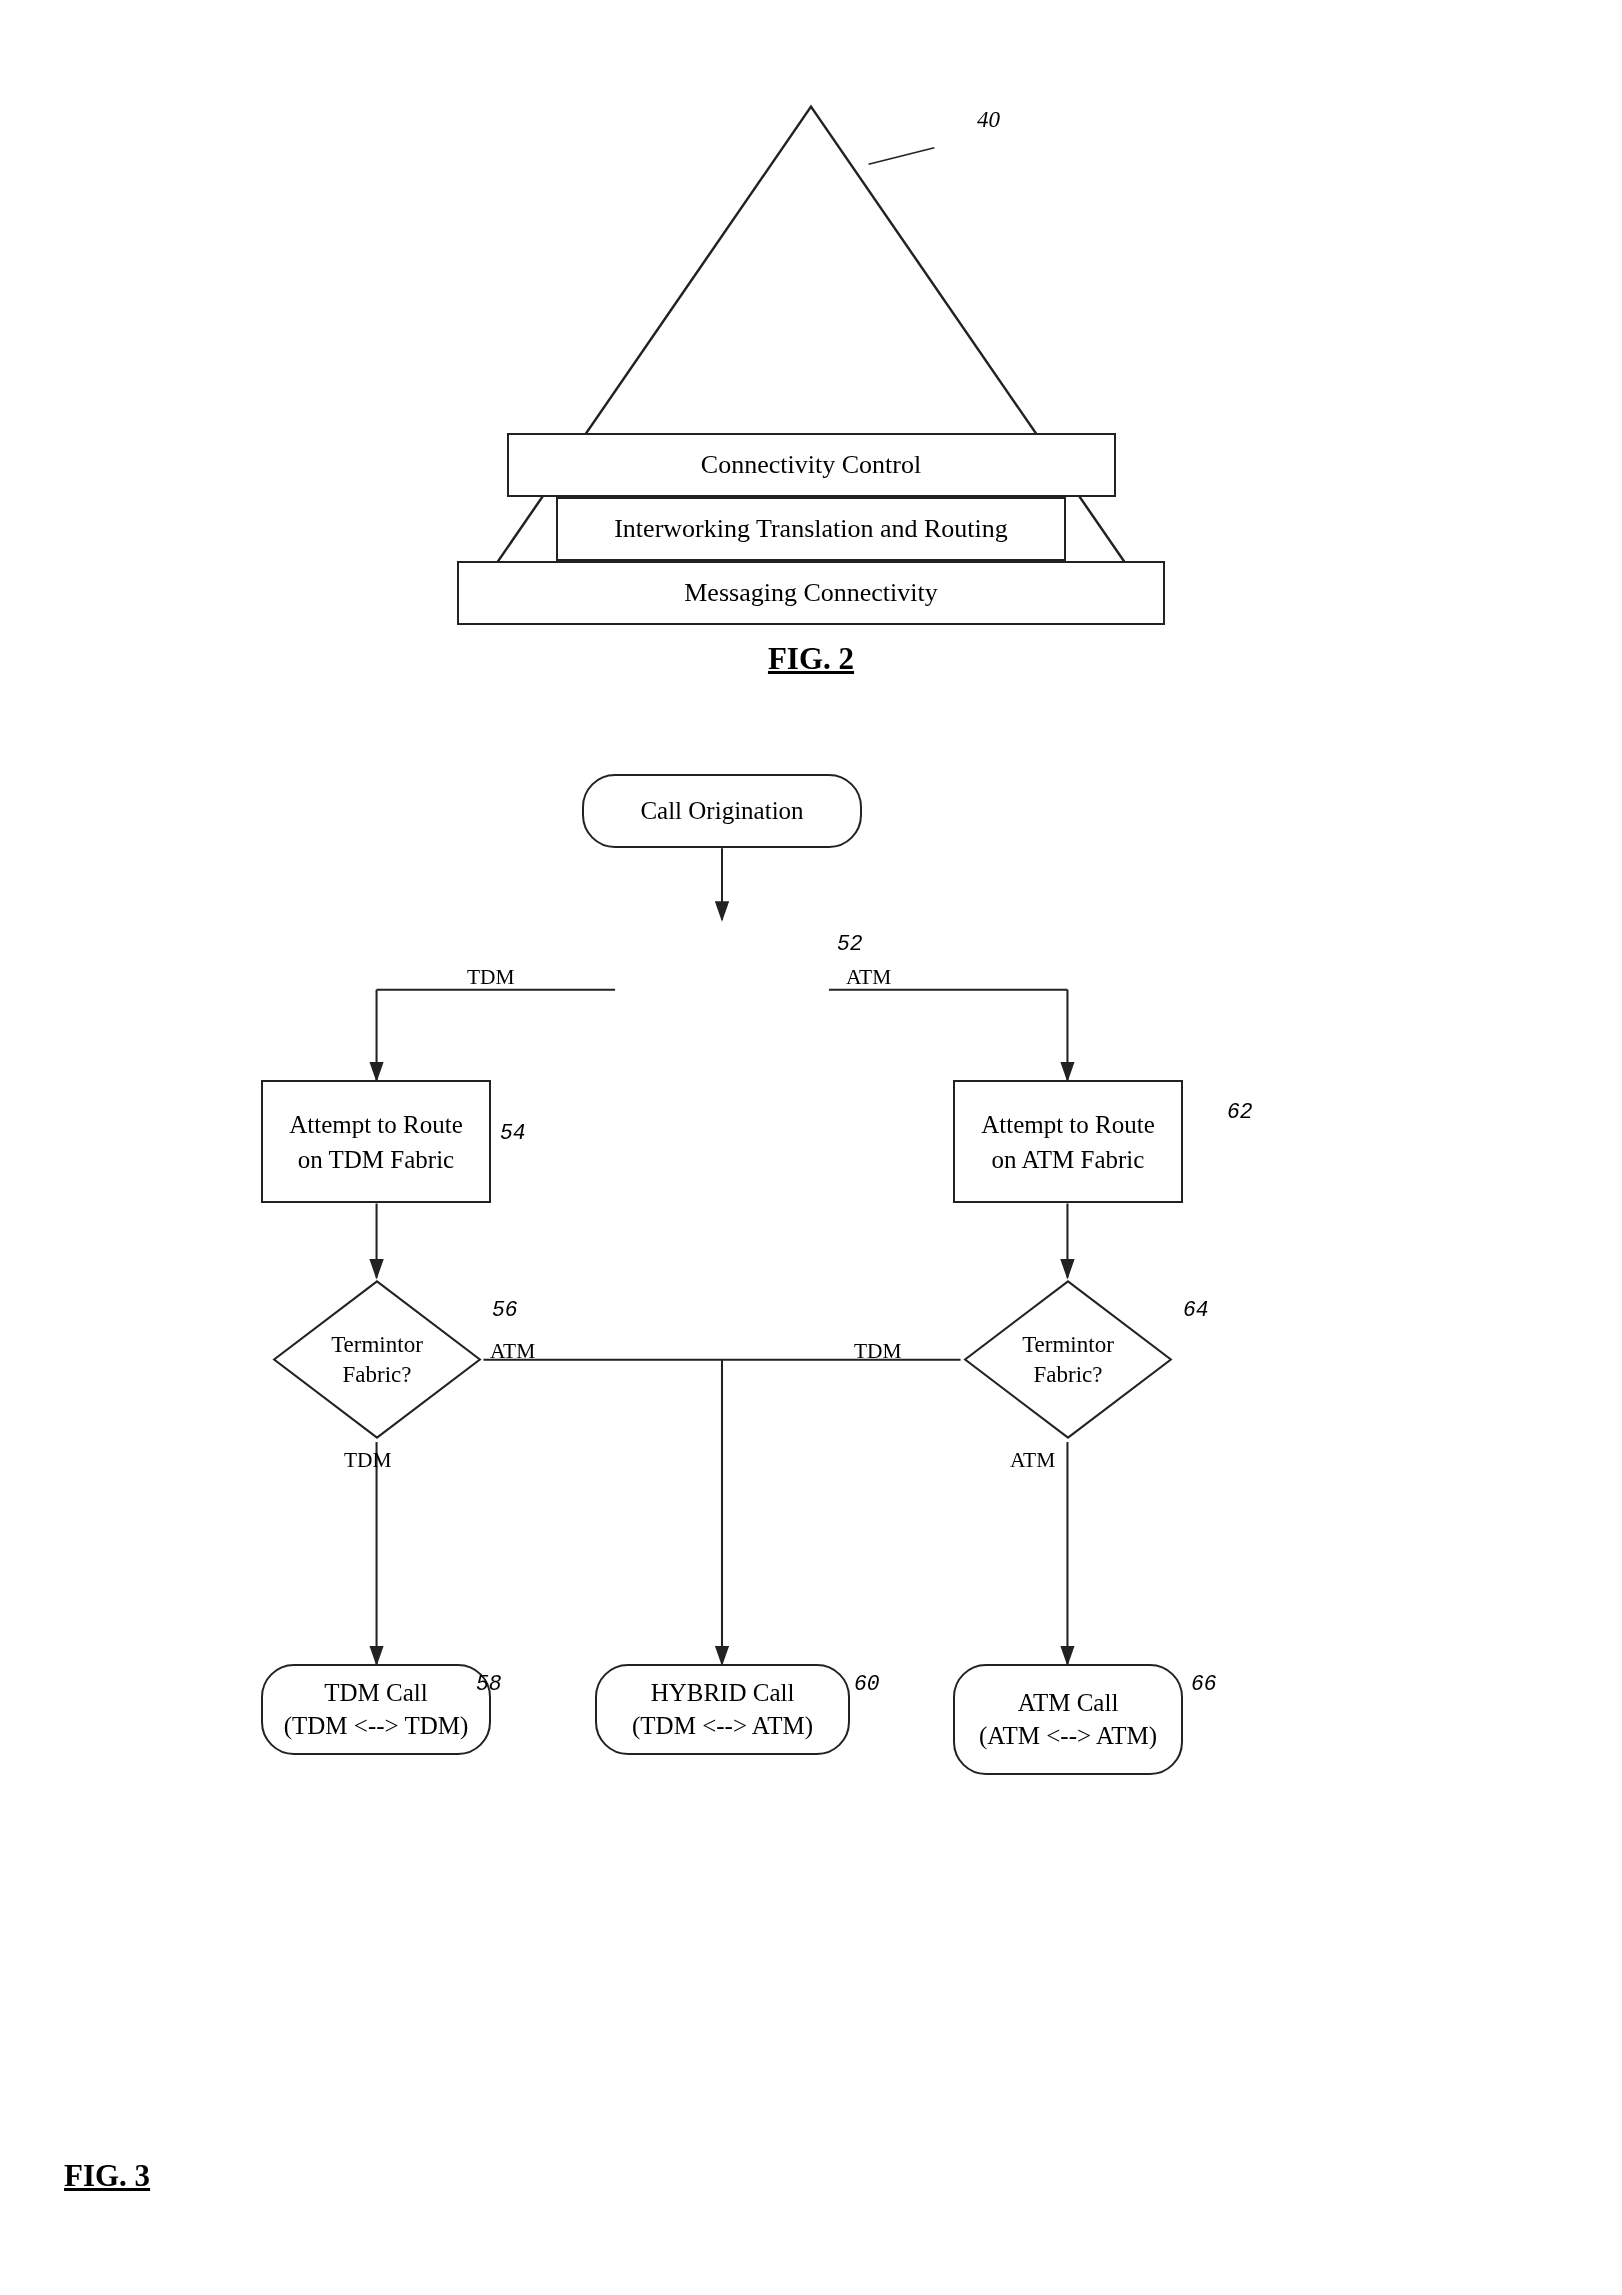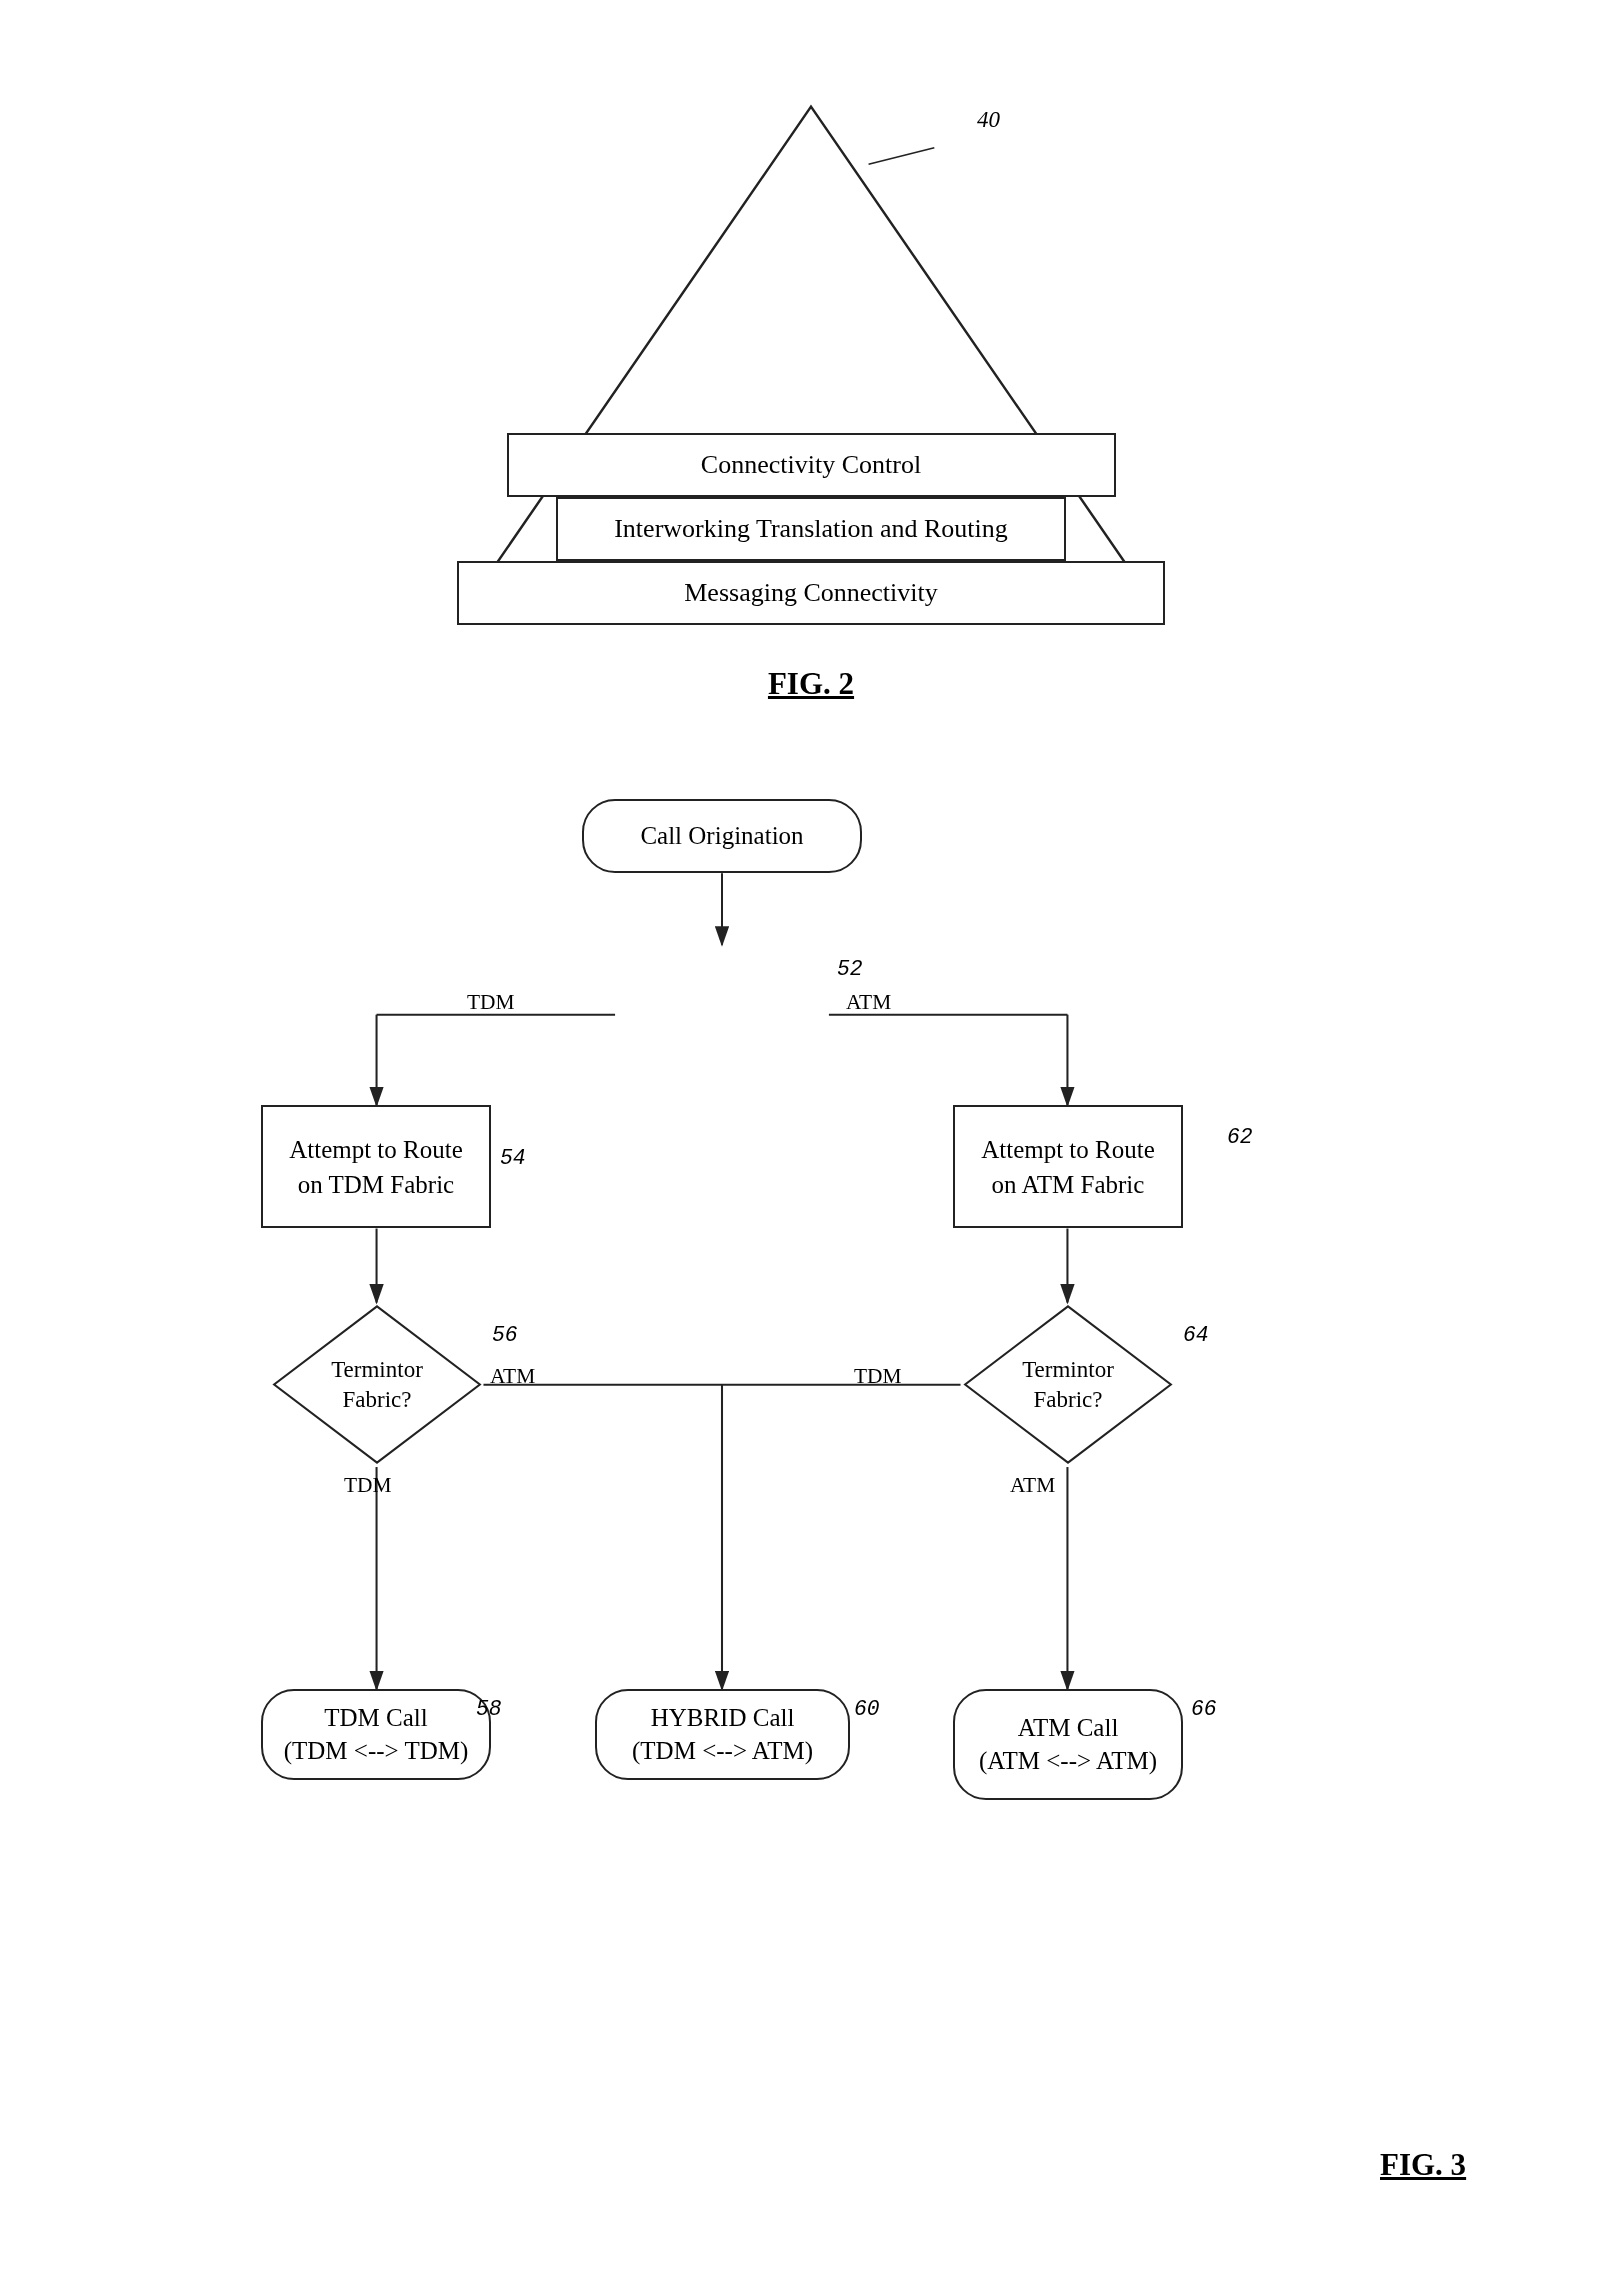--- a/index.html
+++ b/index.html
@@ -88,30 +88,29 @@
       top: 25px;
       right: 181px;
       font-size: 23px;
       font-style: italic;
     }
 
     .fig-label {
       font-size: 31px;
       font-weight: bold;
       text-decoration: underline;
-      margin-top: 25px;
       font-family: 'Times New Roman', Times, serif;
     }
 
     
     .fig3-container {
       margin-top: 82px;
       display: flex;
-      flex-direction: row;
-      align-items: flex-end;
+      flex-direction: column;
+      align-items: flex-start;
       width: 100%;
       position: relative;
     }
 
     .flowchart {
       position: relative;
       width: 1316px;
       height: 1399px;
     }
 

